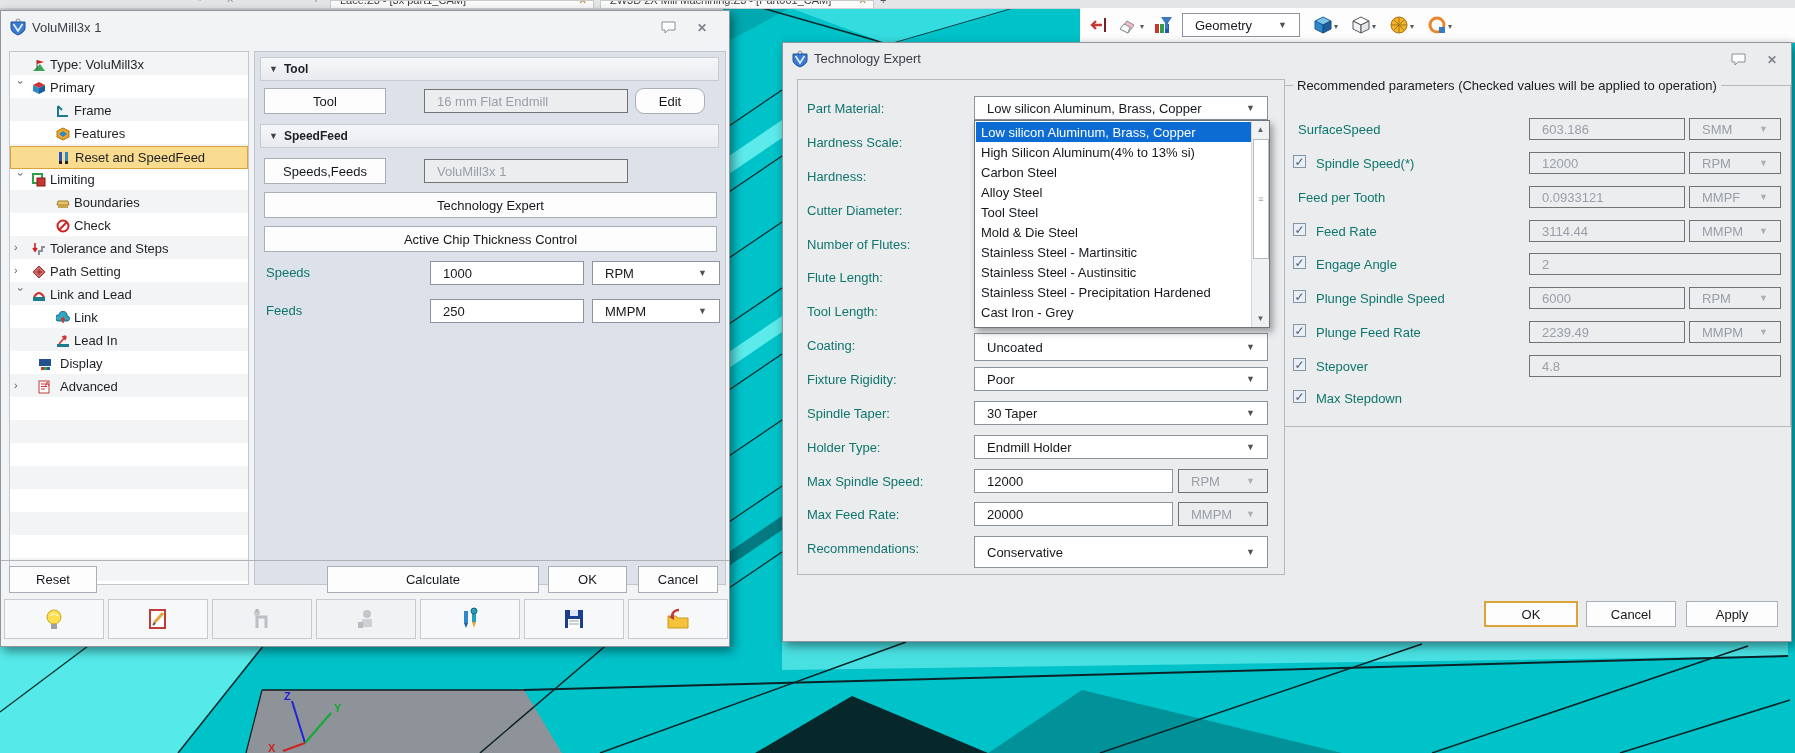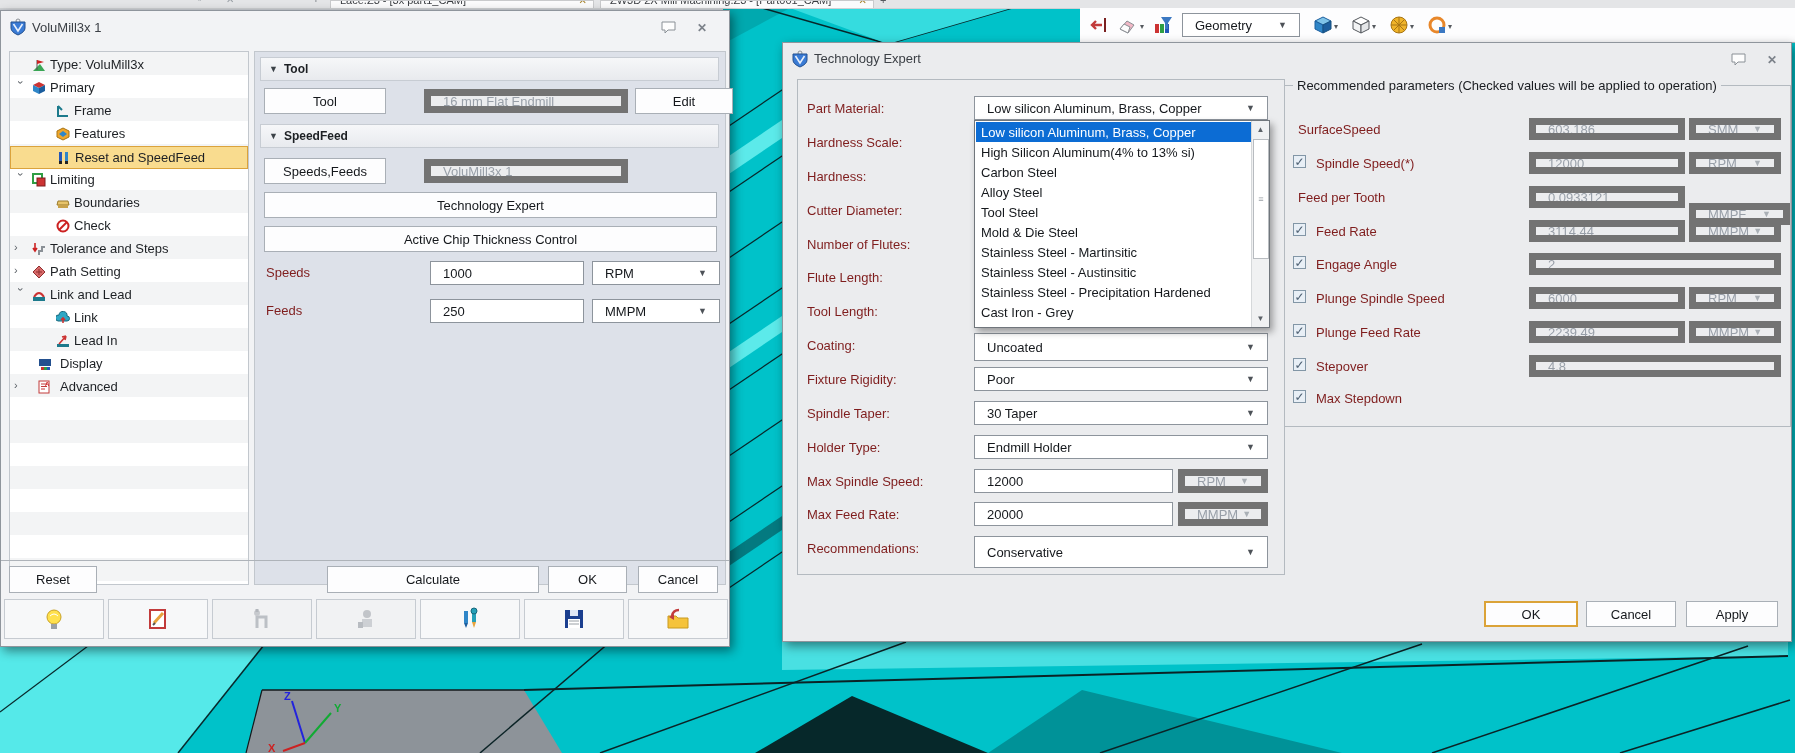--- a/index.html
+++ b/index.html
@@ -9,24 +9,24 @@
   
   .dlg{position:absolute;border:1px solid #8f959c;box-shadow:3px 4px 10px rgba(0,0,0,.45);}
   .dlg-title{position:absolute;font-size:13px;color:#3c4046;white-space:nowrap;}
   .winbtn{position:absolute;width:22px;height:16px;color:#7c828a;font-size:12px;line-height:16px;text-align:center;}
   
   .btn{position:absolute;background:#fdfdfe;border:1px solid #a9afb6;font-size:13px;color:#15181c;
        display:flex;align-items:center;justify-content:center;box-sizing:border-box;white-space:nowrap;}
   .btn.focus{border:2px solid #dba338;}
   .field{position:absolute;font-size:13px;display:flex;align-items:center;padding:0 12px;box-sizing:border-box;white-space:nowrap;overflow:hidden;}
   .en{background:#ffffff;border:1px solid #8d949c;color:#15181c;}
-  .dis{background:#ecedef;border:7px solid #737373;color:#989fa8;}
+  .dis{background:#ecedef;border:1px solid #737373;color:#989fa8;}
   .combo-arr{margin-left:auto;font-size:9px;color:#4d5258;padding-left:4px;}
   .dis .combo-arr{color:#aab0b6;}
-  .lbl{position:absolute;font-size:13px;color:#7f1d1d;white-space:nowrap;}
+  .lbl{position:absolute;font-size:13px;color:#0f766e;white-space:nowrap;}
   .cb{position:absolute;width:13px;height:13px;background:#e8eff6;border:1px solid #8296a6;
       color:#4e6073;font-size:12px;line-height:12px;text-align:center;box-sizing:border-box;}
   
   .tree{position:absolute;background:repeating-linear-gradient(180deg,#f3f4f5 0 23px,#ffffff 23px 46px);
         border:1px solid #c2c7cd;}
   .trow{position:absolute;left:0;width:100%;height:23px;font-size:13px;color:#1d2024;}
   .trow .txt{position:absolute;top:3px;}
   .trow.sel{background:#f9dc8f;border:1px solid #dba33c;box-sizing:border-box;}
   .chev{position:absolute;left:4px;top:3px;width:12px;font-size:11px;color:#5a6066;}
   .chev.exp{transform:rotate(90deg);transform-origin:50% 55%;}
@@ -331,21 +331,21 @@
 
     <div class="panel" style="left:253px;top:40px;width:470px;height:532px;">
       <div class="shdr" style="left:5px;top:5px;width:459px;height:24px;">
         <span class="tri">▼</span>
         <span>Tool</span>
       </div>
       <div class="btn" style="left:9px;top:36px;width:122px;height:26px;">Tool</div>
       <div class="field dis" style="left:169px;top:37px;width:204px;height:24px;">
         <span>16 mm Flat Endmill</span>
       </div>
-      <div class="btn" style="left:380px;top:36px;width:98px;height:26px;">Edit</div>
+      <div class="btn" style="left:380px;top:36px;width:70px;height:26px;border-radius:9px;">Edit</div>
 
       <div class="shdr" style="left:5px;top:72px;width:459px;height:24px;">
         <span class="tri">▼</span>
         <span>SpeedFeed</span>
       </div>
       <div class="btn" style="left:9px;top:106px;width:122px;height:26px;">Speeds,Feeds</div>
       <div class="field dis" style="left:169px;top:107px;width:204px;height:24px;">
         <span>VoluMill3x 1</span>
       </div>
       <div class="btn" style="left:9px;top:140px;width:453px;height:26px;">Technology Expert</div>
@@ -550,21 +550,21 @@
       </div>
     <div class="field dis" style="left:906px;top:109px;width:92px;height:22px;">
         <span>RPM</span>
         <span class="combo-arr">▼</span>
       </div>
 
     <span class="lbl" style="left:515px;top:147px">Feed per Tooth</span>
     <div class="field dis" style="left:746px;top:143px;width:156px;height:22px;">
         <span>0.0933121</span>
       </div>
-    <div class="field dis" style="left:906px;top:160px;width:101px;height:22px;">
+    <div class="field dis" style="left:906px;top:143px;width:92px;height:22px;">
         <span>MMPF</span>
         <span class="combo-arr">▼</span>
       </div>
 
     <span class="cb" style="left:510px;top:180px">✓</span>
     <span class="lbl" style="left:533px;top:181px">Feed Rate</span>
     <div class="field dis" style="left:746px;top:177px;width:156px;height:22px;">
         <span>3114.44</span>
       </div>
     <div class="field dis" style="left:906px;top:177px;width:92px;height:22px;">

